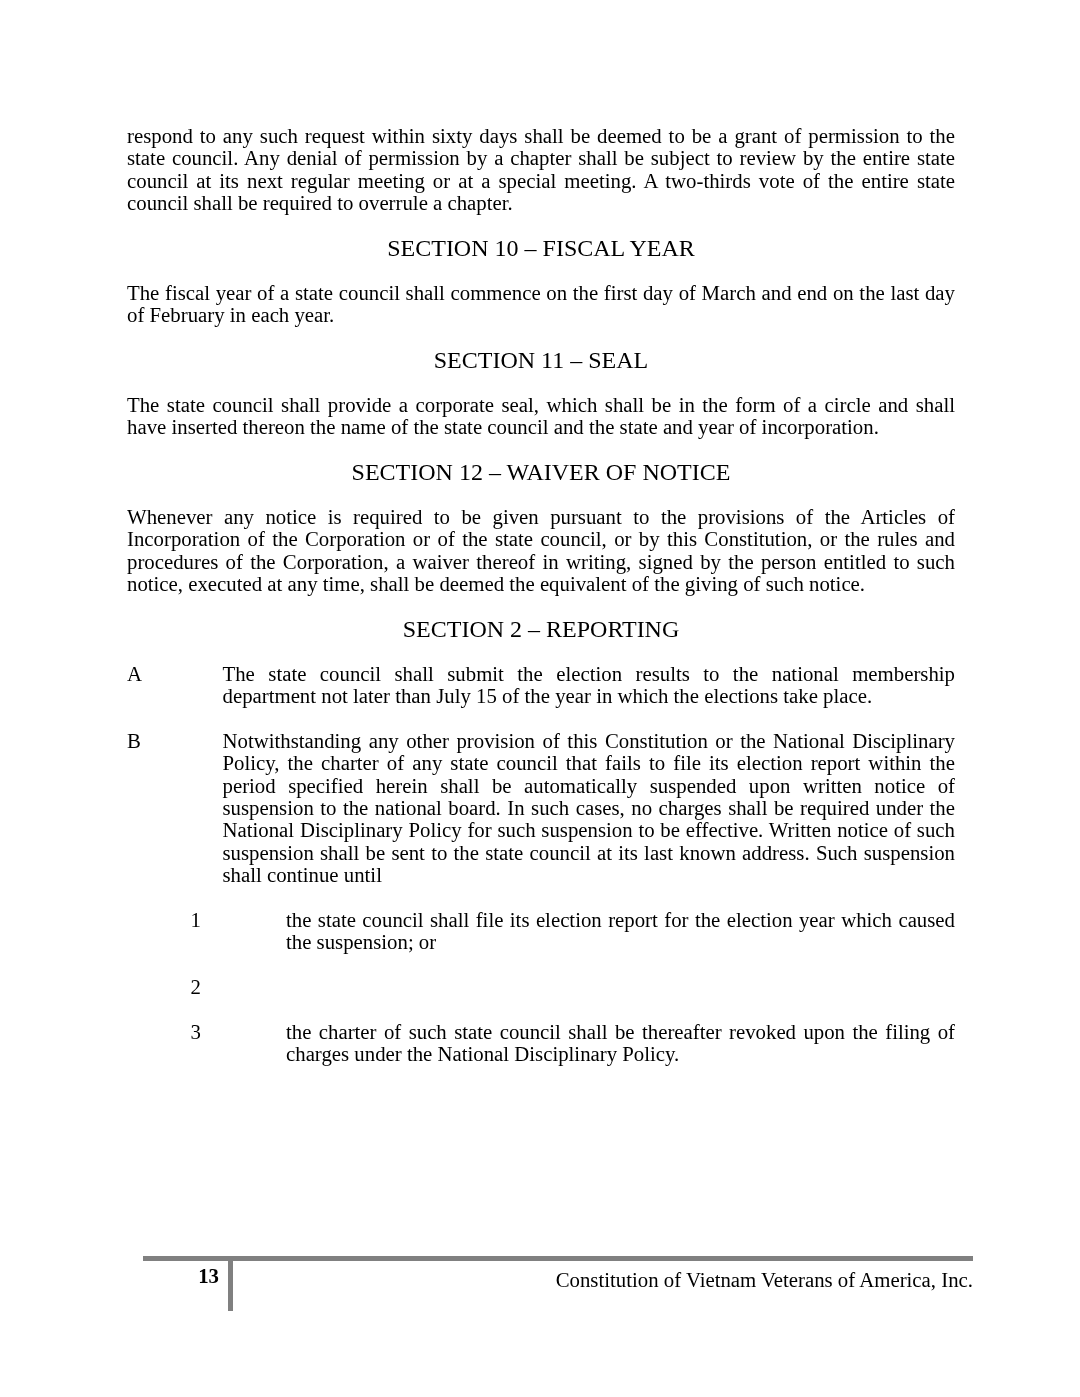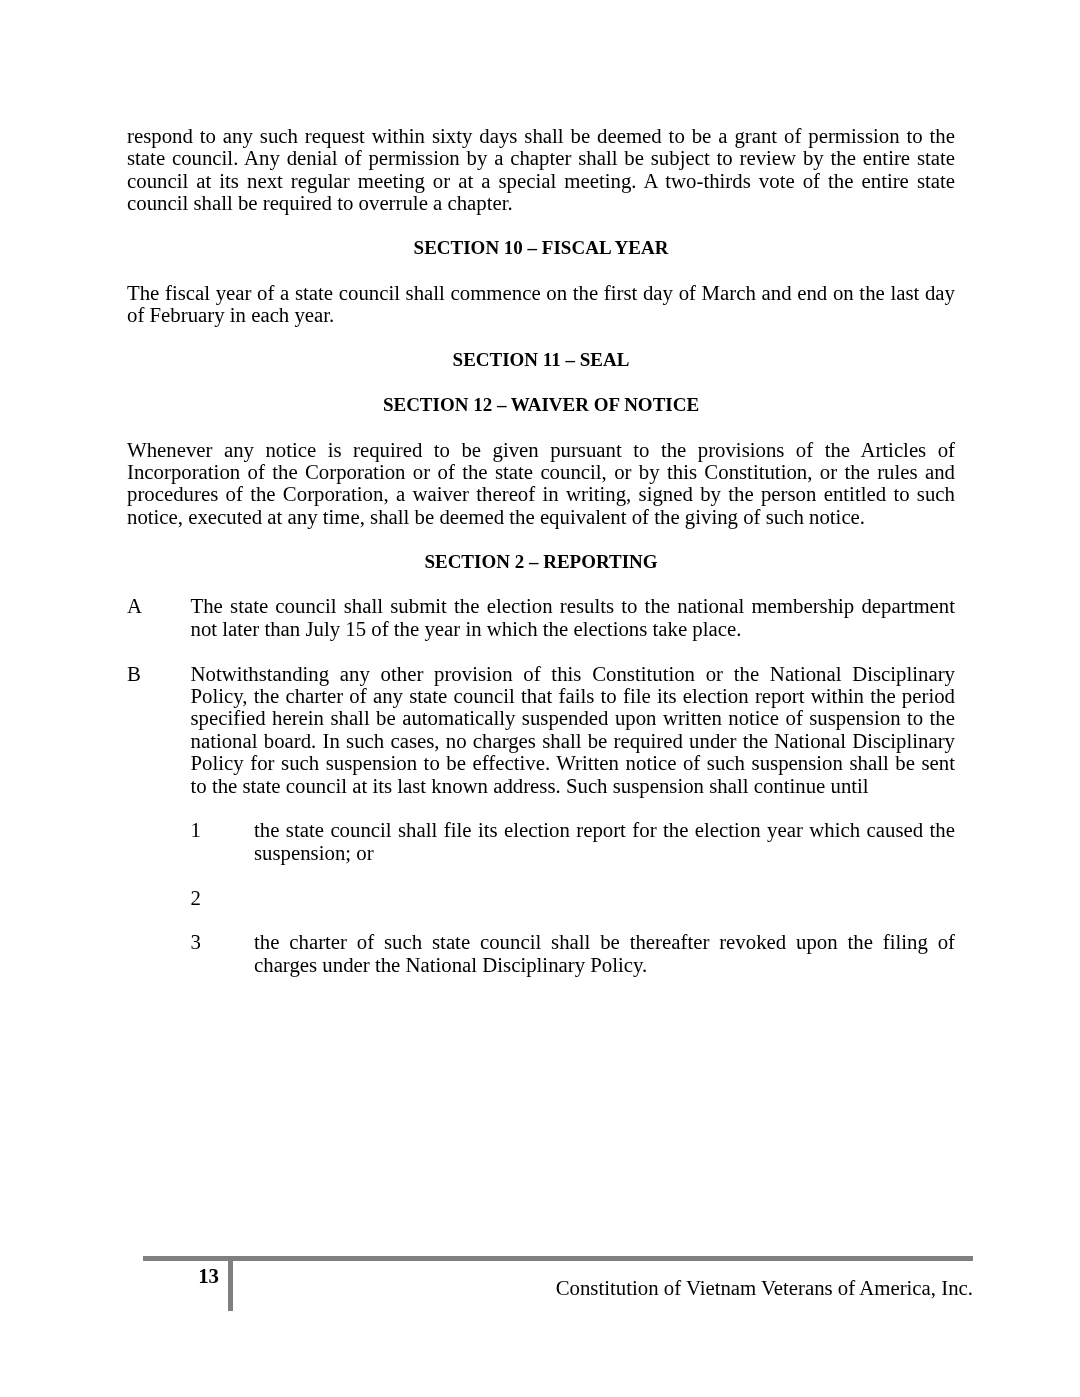--- a/index.html
+++ b/index.html
@@ -19,35 +19,36 @@
     top: 125px;
     width: 828px;
     font-size: 20.8px;
     line-height: 22.4px;
   }
   .para {
     text-align: justify;
     margin-bottom: 22.4px;
   }
   .heading {
-    font-weight: bold;
+    font-weight: normal;
     text-align: center;
-    font-size: 19px;
+    font-size: 24px;
     margin-bottom: 22.4px;
   }
   .item {
     display: flex;
     margin-bottom: 22.4px;
   }
   .item-label {
     flex: 0 0 63.5px;
   }
   .item-text {
     flex: 1;
     text-align: justify;
+    margin-left: 32px;
   }
   .item.sub {
     padding-left: 63.5px;
   }
   .footer {
     position: absolute;
     left: 143px;
     top: 1256px;
     width: 830px;
   }
@@ -71,35 +72,36 @@
   .footer-vrule {
     width: 5px;
     height: 50px;
     background: #808080;
   }
   .footer-right {
     flex: 1;
     text-align: right;
     font-size: 20.8px;
     line-height: 25px;
-    padding-top: 14px;
+    padding-top: 6px;
   }
 </style>
 </head>
 <body>
 
 <div class="page">
   <div class="content">
 
     <p class="para">respond to any such request within sixty days shall be deemed to be a grant of permission to the state council.  Any denial of permission by a chapter shall be subject to review by the entire state council at its next regular meeting or at a special meeting.  A two-thirds vote of the entire state council shall be required to overrule a chapter.</p>
 
     <h2 class="heading">SECTION 10 – FISCAL YEAR</h2>
     <p class="para">The fiscal year of a state council shall commence on the first day of March and end on the last day of February in each year.</p>
 
     <h2 class="heading">SECTION 11 – SEAL</h2>
+    <p class="para">The state council shall provide a corporate seal, which shall be in the form of a circle and shall have inserted thereon the name of the state council and the state and year of incorporation.</p>
 
     <h2 class="heading">SECTION 12 – WAIVER OF NOTICE</h2>
     <p class="para">Whenever any notice is required to be given pursuant to the provisions of the Articles of Incorporation of the Corporation or of the state council, or by this Constitution, or the rules and procedures of the Corporation, a waiver thereof in writing, signed by the person entitled to such notice, executed at any time, shall be deemed the equivalent of the giving of such notice.</p>
 
     <h2 class="heading">SECTION 2 – REPORTING</h2>
 
     <div class="item">
       <span class="item-label">A</span>
       <p class="item-text">The state council shall submit the election results to the national membership department not later than July 15 of the year in which the elections take place.</p>
     </div>

